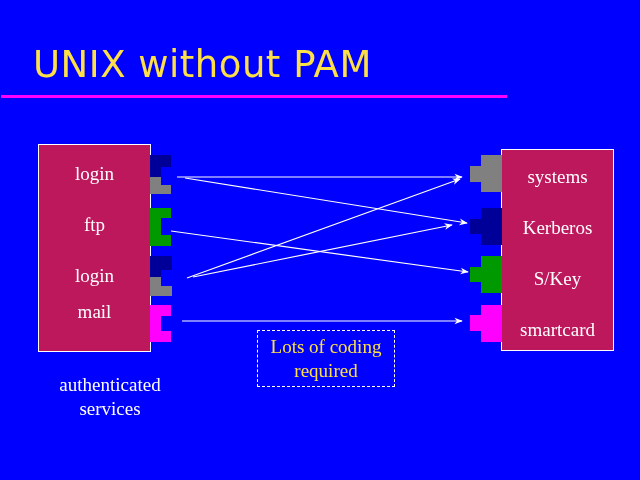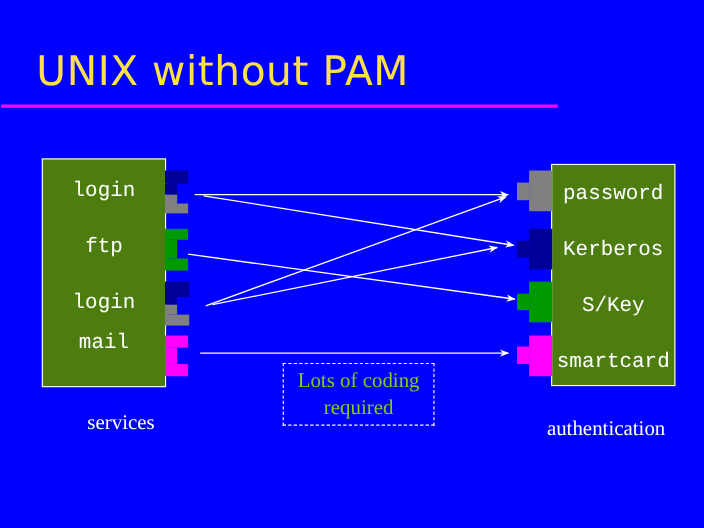--- a/index.html
+++ b/index.html
@@ -1,44 +1,44 @@
 <!DOCTYPE html>
 <html><head>
 <meta charset="utf-8">
 <style>
   html, body { margin:0; padding:0; }
   body { width:640px; height:480px; background:#0000ff; position:relative; overflow:hidden;
          font-family:"Liberation Serif", serif; }
   .title { position:absolute; left:33px; top:46px; font-family:"DejaVu Sans", sans-serif;
            font-size:37px; color:#fde047; letter-spacing:0.5px; line-height:1; }
   .rule { position:absolute; left:1px; top:95px; width:506px; height:3px; background:#ff00ff; }
-  .box { position:absolute; background:#4d7c0f; border:1px solid #ffffff; box-sizing:border-box;font-family:Liberation Mono, monospace; }
+  .box { position:absolute; background:#be185d; border:1px solid #ffffff; box-sizing:border-box; }
   .box.left { left:38px; top:144px; width:113px; height:208px; }
   .box.right { left:501px; top:149px; width:113px; height:202px; }
   .lbl { position:absolute; width:100%; text-align:center; color:#ffffff; font-size:19px; line-height:1; }
   .cap { position:absolute; color:#ffffff; font-size:19px; text-align:center; line-height:24px; }
   .note { position:absolute; left:257px; top:330px; width:138px; height:57px; border:1px dashed #ffffff;
-          box-sizing:border-box; color:#84cc16; font-size:19px; text-align:center; line-height:24px; padding-top:4px; }
+          box-sizing:border-box; color:#fde047; font-size:19px; text-align:center; line-height:24px; padding-top:4px; }
   svg.layer { position:absolute; left:0; top:0; }
 </style>
 </head>
 <body>
 
 <div class="title">UNIX without PAM</div>
 <div class="rule"></div>
 
 <div class="box left">
   <div class="lbl" style="top:19px">login</div>
   <div class="lbl" style="top:70px">ftp</div>
   <div class="lbl" style="top:121px">login</div>
   <div class="lbl" style="top:157px">mail</div>
 </div>
 
 <div class="box right">
-  <div class="lbl" style="top:17px">password</div>
+  <div class="lbl" style="top:17px">systems</div>
   <div class="lbl" style="top:119px">S/Key</div>
   <div class="lbl" style="top:68px">Kerberos</div>
   <div class="lbl" style="top:170px">smartcard</div>
 </div>
 
 <svg class="layer" width="640" height="480">
   <defs>
     <marker id="arr" viewBox="0 0 10 10" refX="9" refY="5" markerWidth="7" markerHeight="7" orient="auto">
       <path d="M0,1 L10,5 L0,9 L3,5 Z" fill="#ffffff"></path>
     </marker>
@@ -93,17 +93,17 @@
     <line x1="182" y1="321" x2="462" y2="321" marker-end="url(#arr)"></line>
   </g>
 </svg>
 
 <div class="note">
   <div>Lots of coding</div>
   <div>required</div>
 </div>
 
 <div class="cap" style="left:40px; top:373px; width:140px;">
+  <div>authenticated</div>
   <div>services</div>
 </div>
 <div class="cap" style="left:476px; top:378px; width:150px;">
-  <div>authentication</div>
 </div>
 
 </body></html>

